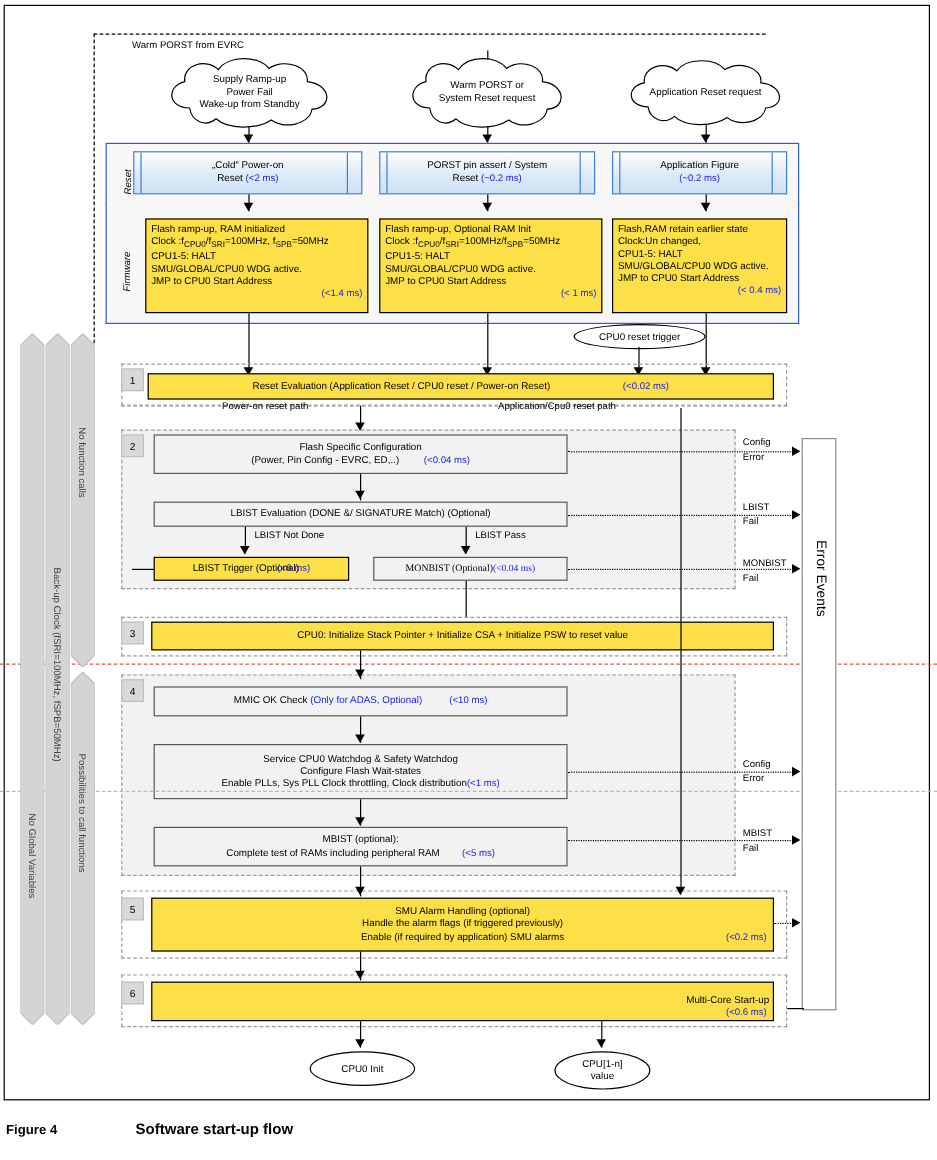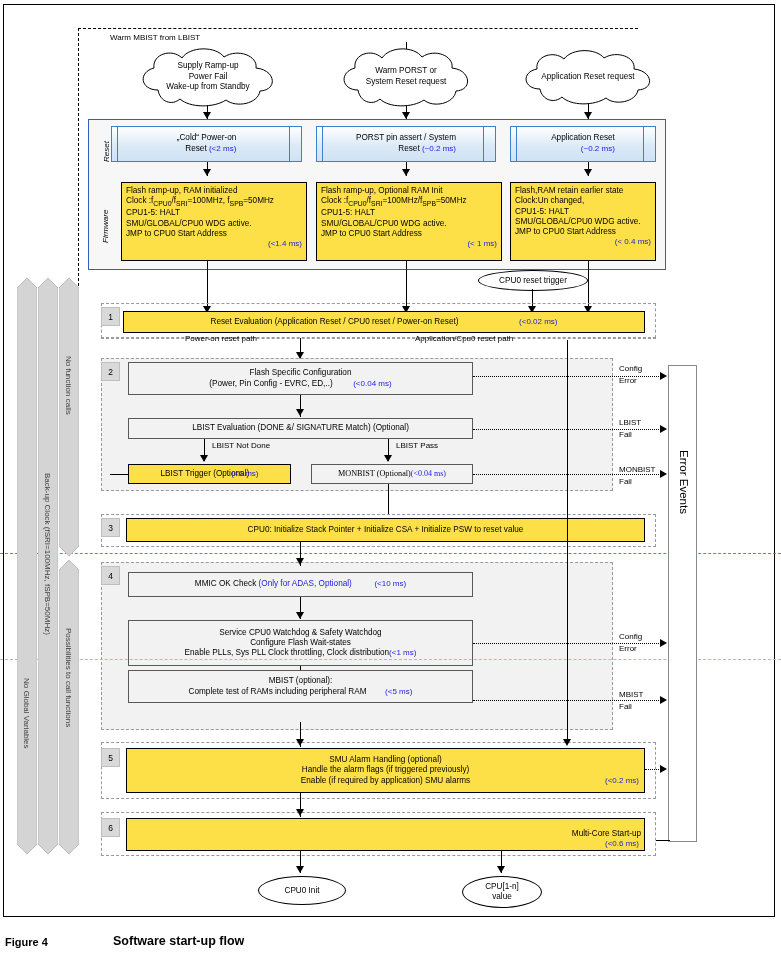--- a/index.html
+++ b/index.html
@@ -29,21 +29,21 @@
   
   .ell{position:absolute;border:1px solid #000;border-radius:50%;background:#fff;
        display:flex;align-items:center;justify-content:center;text-align:center;
        font-size:8.2px;line-height:1.2;color:#000;}
 
   
   .resetband{position:absolute;border:1px solid #2f5fbf;background:#f7f7f7;}
   .fwband{position:absolute;border:1px solid #2f5fbf;border-top:none;background:#f7f7f7;}
   .resetbox{position:absolute;box-sizing:border-box;border:1px solid #3f7fd0;
             background:linear-gradient(to bottom,#ffffff 0%,#dceaf7 55%,#cfe2f5 100%);
-            display:flex;align-items:center;justify-content:center;text-align:right;
+            display:flex;align-items:center;justify-content:center;text-align:center;
             font-size:8.2px;line-height:1.3;color:#000;}
   .resetbox .side{position:absolute;top:0;bottom:0;width:6px;border-left:1px solid #3f7fd0;}
 
   
   .vlabel{position:absolute;transform-origin:left top;white-space:nowrap;font-size:8px;color:#000;}
   .vlabel.it{font-style:italic;}
 
   
   .banner{position:absolute;}
   .banner .btxt{position:absolute;white-space:nowrap;font-size:8px;color:#404040;
@@ -87,21 +87,21 @@
 
   .small-lbl{position:absolute;font-size:8px;color:#000;white-space:nowrap;}
 </style>
 </head>
 <body>
 
 <div id="page">
   <div class="fig-frame"></div>
 
   <div class="topdash" style="left:78px;top:28px;width:560px;height:258px;"></div>
-  <div class="small-lbl" style="left:110px;top:33px;">Warm MBIST from LBIST</div>
+  <div class="small-lbl" style="left:110px;top:33px;">Warm PORST from EVRC</div>
 
   <div class="ln lnv" style="left:406px;top:42px;height:16px;"></div>
   <div class="ah-d" style="left:402px;top:56px;"></div>
 
   <div class="cloud" style="left:128px;top:46px;width:160px;height:62px;">
     <svg width="160" height="62" viewBox="0 0 160 62" aria-hidden="true">
       <path d="M30 44 C12 44 10 26 26 22 C24 8 44 2 54 12 C62 0 88 0 96 11
                C110 2 130 10 128 22 C148 24 150 44 132 45 C130 58 108 62 98 54
                C86 62 62 62 52 53 C44 60 32 56 30 44 Z" fill="#ffffff" stroke="#000" stroke-width="1"></path>
     </svg>
@@ -159,21 +159,21 @@
       <div class="side" style="right:5px;"></div>
     <span style="position:relative;z-index:3;">
       <span>PORST pin assert / System</span><br>
       <span>Reset</span> <span class="ms">(~0.2 ms)</span>
     </span>
   </div>
   <div class="resetbox" style="left:510px;top:126px;width:146px;height:36px;">
     <div class="side" style="left:5px;"></div>
       <div class="side" style="right:5px;"></div>
     <span style="position:relative;z-index:3;">
-      <span>Application Reset</span><br>
+      <span>Application Figure</span><br>
       <span class="ms">(~0.2 ms)</span>
     </span>
   </div>
 
   <div class="ln lnv" style="left:207px;top:162px;height:14px;"></div>
   <div class="ah-d" style="left:203px;top:169px;"></div>
   <div class="ln lnv" style="left:406px;top:162px;height:14px;"></div>
   <div class="ah-d" style="left:402px;top:169px;"></div>
   <div class="ln lnv" style="left:588px;top:162px;height:14px;"></div>
   <div class="ah-d" style="left:584px;top:169px;"></div>
@@ -311,21 +311,21 @@
     <div>Service CPU0 Watchdog &amp; Safety Watchdog</div>
     <div>Configure Flash Wait-states</div>
     <div style="white-space:nowrap;">
       <span>Enable PLLs, Sys PLL Clock throttling, Clock distribution</span><span class="ms">(&lt;1 ms)</span>
     </div>
   </div>
 
   <div class="ln lnv" style="left:300px;top:666px;height:22px;"></div>
   <div class="ah-d" style="left:296px;top:681px;"></div>
 
-  <div class="pbox thick" style="left:128px;top:670px;width:345px;height:33px;">
+  <div class="pbox thick" style="left:128px;top:689px;width:345px;height:33px;">
     <div>MBIST (optional):</div>
     <div>
       <span>Complete test of RAMs including peripheral RAM</span>
       <span style="display:inline-block;width:14px;"></span>
       <span class="ms">(&lt;5 ms)</span>
     </div>
   </div>
 
   <div class="redline pale" style="left:0px;top:659px;width:781px;"></div>
 

